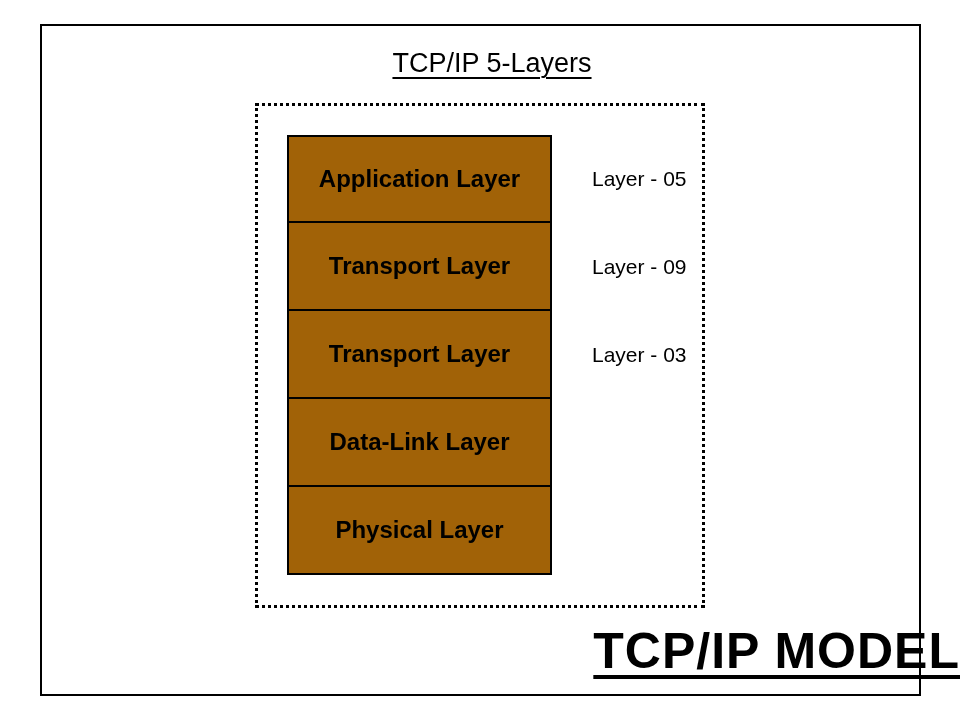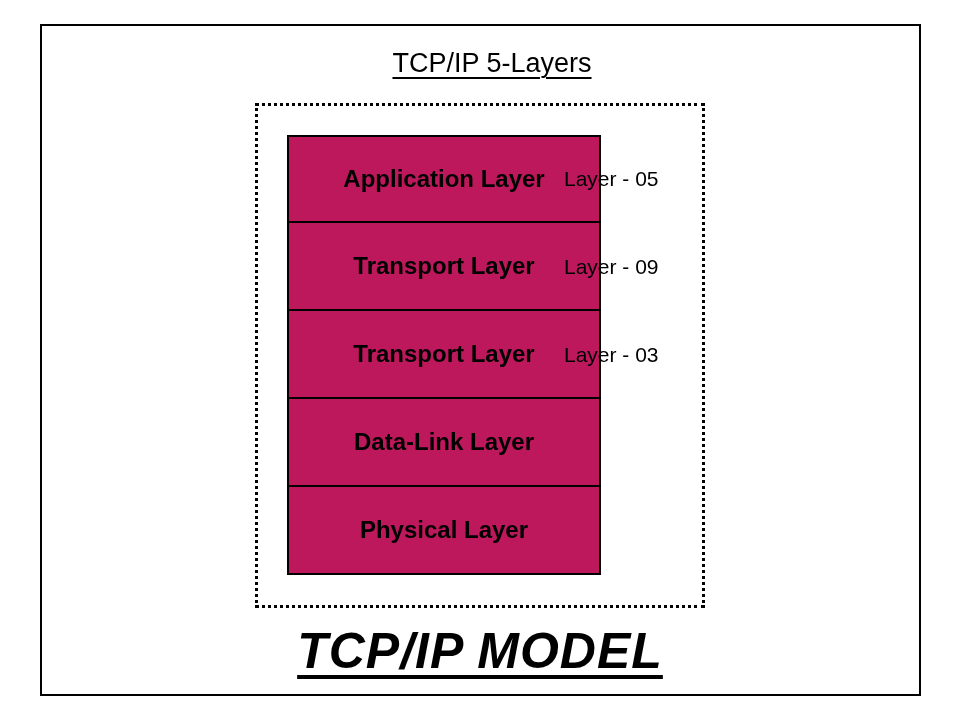--- a/index.html
+++ b/index.html
@@ -48,62 +48,61 @@
     box-sizing: border-box;
   }
   .layers-stack {
     position: absolute;
     left: 287px;
     top: 135px;
     width: 265px;
   }
   .layer-box {
     box-sizing: border-box;
-    width: 314px;
+    width: 265px;
     height: 88px;
     border: 2px solid #000000;
-    background: #be185d;
+    background: #a16207;
     display: flex;
     align-items: center;
     justify-content: center;
     font-size: 24px;
     font-weight: 700;
     text-align: center;
   }
   .layer-box + .layer-box {
     border-top: none;
   }
   .labels-stack {
     position: absolute;
-    left: 564px;
+    left: 592px;
     top: 135px;
     width: 125px;
   }
   .layer-number-label {
     box-sizing: border-box;
     height: 88px;
     display: flex;
     align-items: center;
     font-size: 21px;
     font-weight: 400;
     white-space: nowrap;
   }
   .bottom-title {
     position: absolute;
     left: 0;
     top: 622px;
     width: 960px;
-    text-align: center;
+    text-align: right;
     font-size: 50px;
     font-weight: 700;
     letter-spacing: 1px;
     text-decoration: underline;
     text-underline-offset: 7px;
     text-decoration-thickness: 4px;
-    font-style: italic;
   }
 </style>
 </head>
 <body>
 
 <div class="canvas">
 
   <div class="outer-frame"></div>
 
   <div class="top-title">TCP/IP 5-Layers</div>

